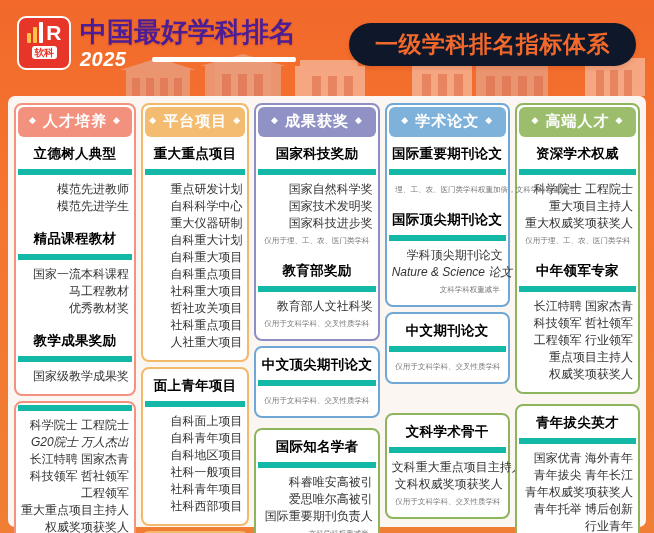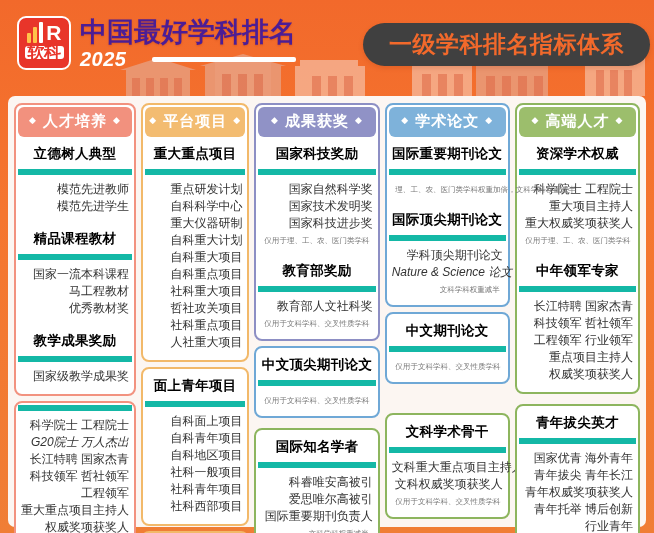--- a/index.html
+++ b/index.html
@@ -47,42 +47,42 @@
   .logo-bars i:nth-child(2){ height: 16px; }
   .logo-bars i:nth-child(3){ height: 21px; background:#fff; }
   .logo-R {
     font-size: 21px; font-weight: 900; color: #fff;
     line-height: 20px; margin-left: 1px;
   }
   .logo-top { display:flex; align-items:flex-end; gap:2px; }
   .logo-text {
     margin-top: 3px;
     background: #fff; color: #E8352A;
-    font-size: 17px; font-weight: 900;
+    font-size: 10px; font-weight: 900;
     border-radius: 3px; padding: 0 3px;
     letter-spacing: -0.5px;
     line-height: 13px;
   }
   .brand-col { display: flex; flex-direction: column; }
   .brand-title {
     color: #4c1d95; font-size: 27px; font-weight: 900;
     letter-spacing: 0px; line-height: 30px;
     text-shadow: 0 1px 2px rgba(150,40,0,.25);
   }
   .brand-sub { display: flex; align-items: center; gap: 25px; margin-top: 2px; }
   .brand-year {
     color: #fff; font-size: 20px; font-weight: 900;
     font-style: italic; letter-spacing: .5px; line-height: 21px;
   }
   .brand-rule { flex: 1; height: 5px; background: #fff; border-radius: 2px; min-width: 86px; }
 
   .title-pill {
     position: absolute;
-    right: 4px; top: 23px;
-    background: #404040;
+    right: 18px; top: 23px;
+    background: #0f172a;
     border-radius: 26px;
     padding: 8px 26px 9px;
     z-index: 3;
     box-shadow: 0 2px 5px rgba(140,40,0,.18);
   }
   .title-pill span {
     color: #F2692B; font-size: 23px; font-weight: 900;
     letter-spacing: .5px; line-height: 26px; display:block;
   }
 

